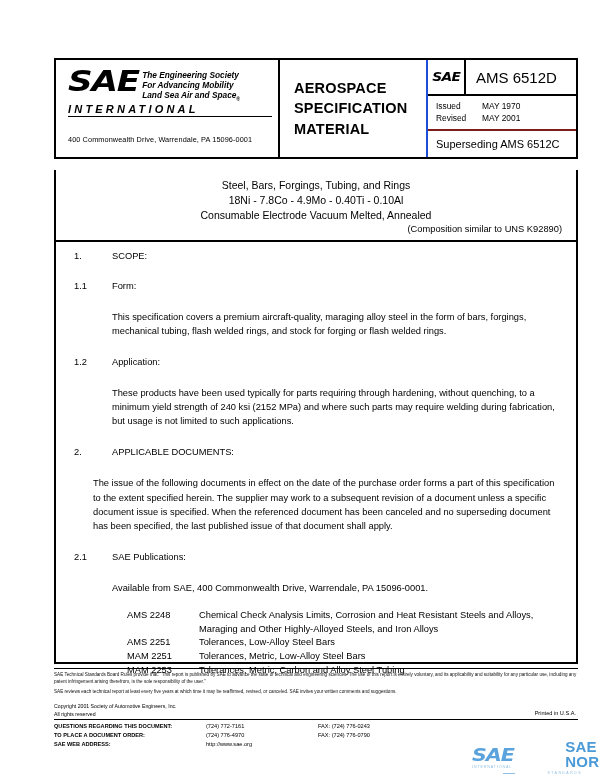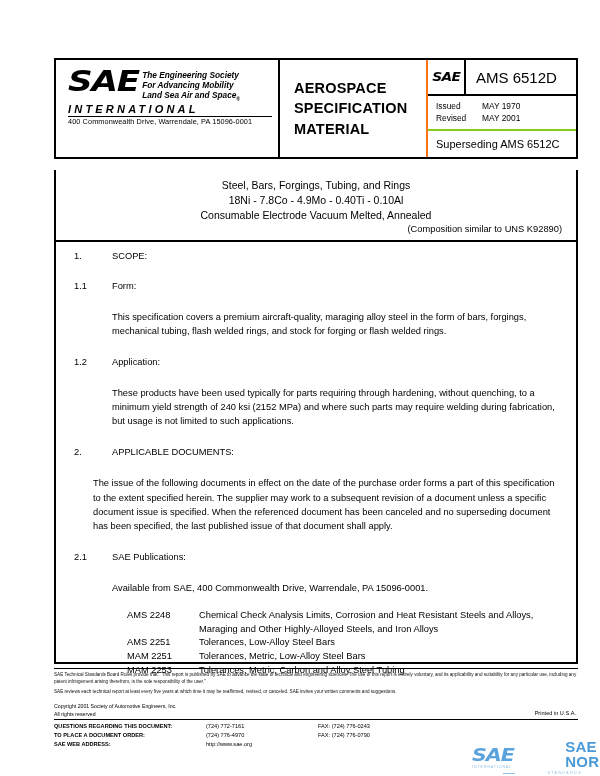--- a/index.html
+++ b/index.html
@@ -70,29 +70,29 @@
     font-style: italic;
     font-size: 11px;
     letter-spacing: 3.2px;
     margin-top: 1px;
     border-bottom: 1.5px solid #000;
     padding-bottom: 1px;
     white-space: nowrap;
   }
   .addr {
     font-size: 7.3px;
-    margin-top: 0;
+    margin-top: 18px;
     white-space: nowrap;
     letter-spacing: .1px;
   }
 
   .hdr-mid {
     width: 148px;
     box-sizing: border-box;
-    border-right: 2px solid #f97316;
+    border-right: 2px solid #1d4ed8;
     display: flex;
     align-items: center;
     padding: 6px 0 6px 14px;
   }
   .hdr-mid .t {
     font-weight: bold;
     font-size: 14.5px;
     line-height: 1.42;
     letter-spacing: .2px;
   }
@@ -126,21 +126,21 @@
     font-size: 12px;
     letter-spacing: -0.5px;
     transform: scaleX(1.15);
   }
   .hr-docno {
     padding-left: 10px;
     font-weight: normal;
     font-size: 15px;
   }
   .hr-dates {
-    border-bottom: 2px solid #84cc16;
+    border-bottom: 2px solid #7f1d1d;
     padding: 4px 6px 5px 8px;
     font-size: 8.4px;
     line-height: 1.45;
   }
   .hr-dates table { border-collapse: collapse; width: 100%; }
   .hr-dates td { padding: 0; font-size: 8.4px; }
   .hr-dates td.lab { width: 46px; }
   .hr-sup {
     padding: 7px 6px 7px 8px;
     font-size: 11px;

